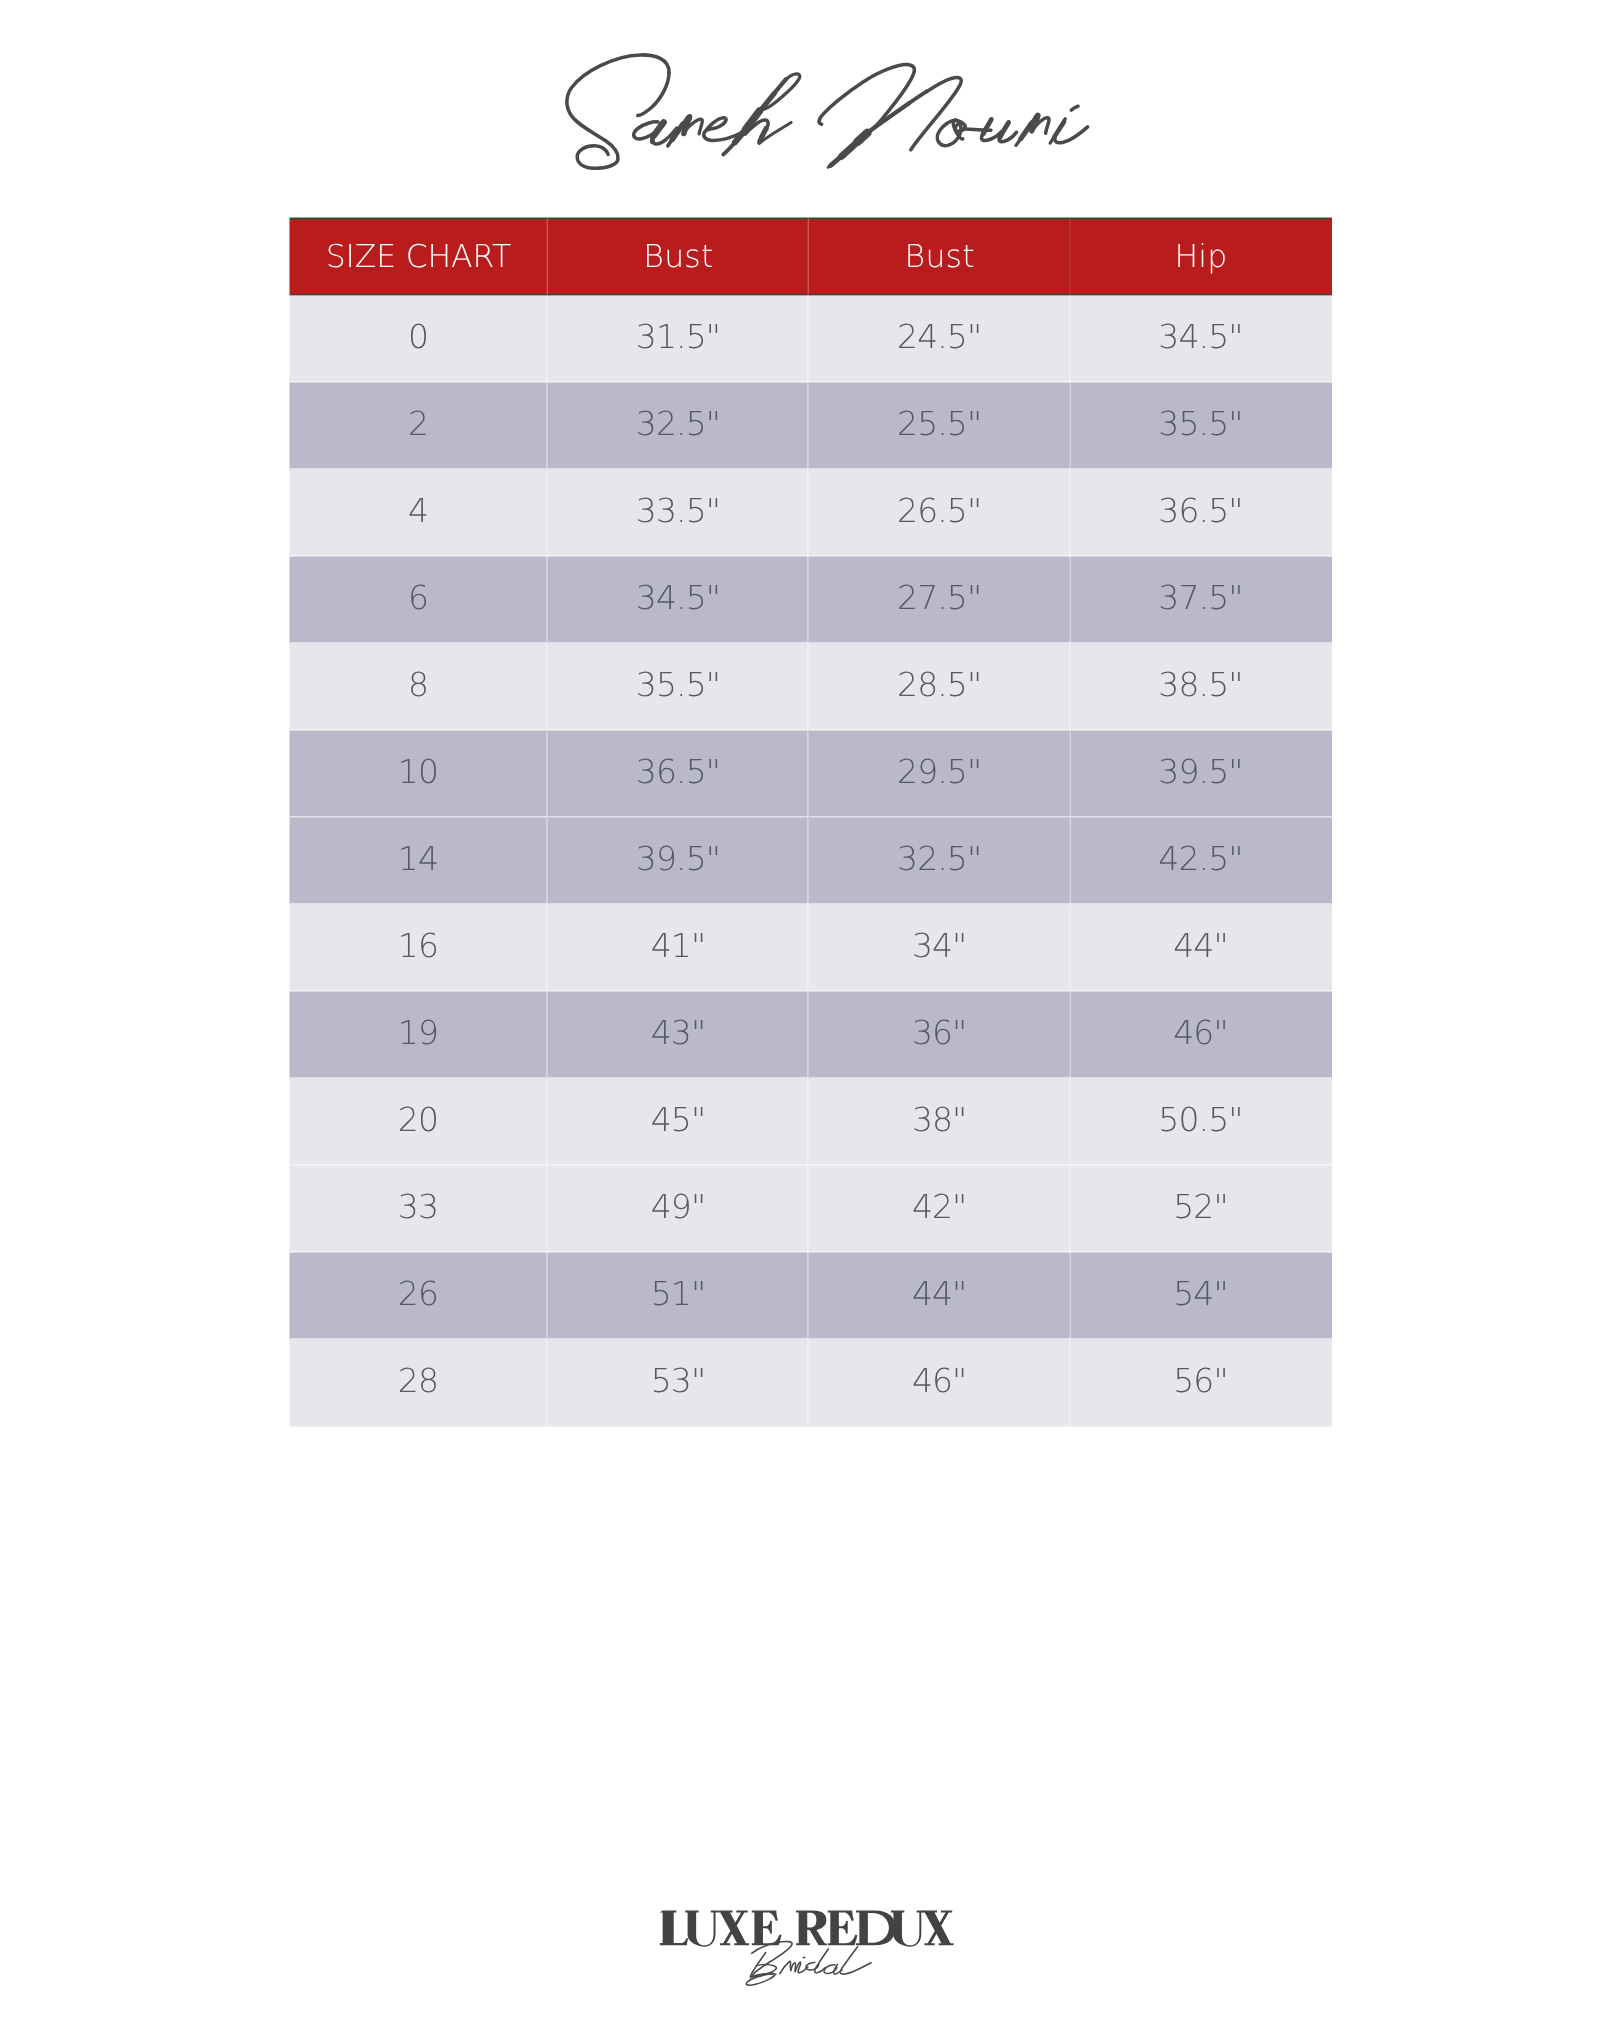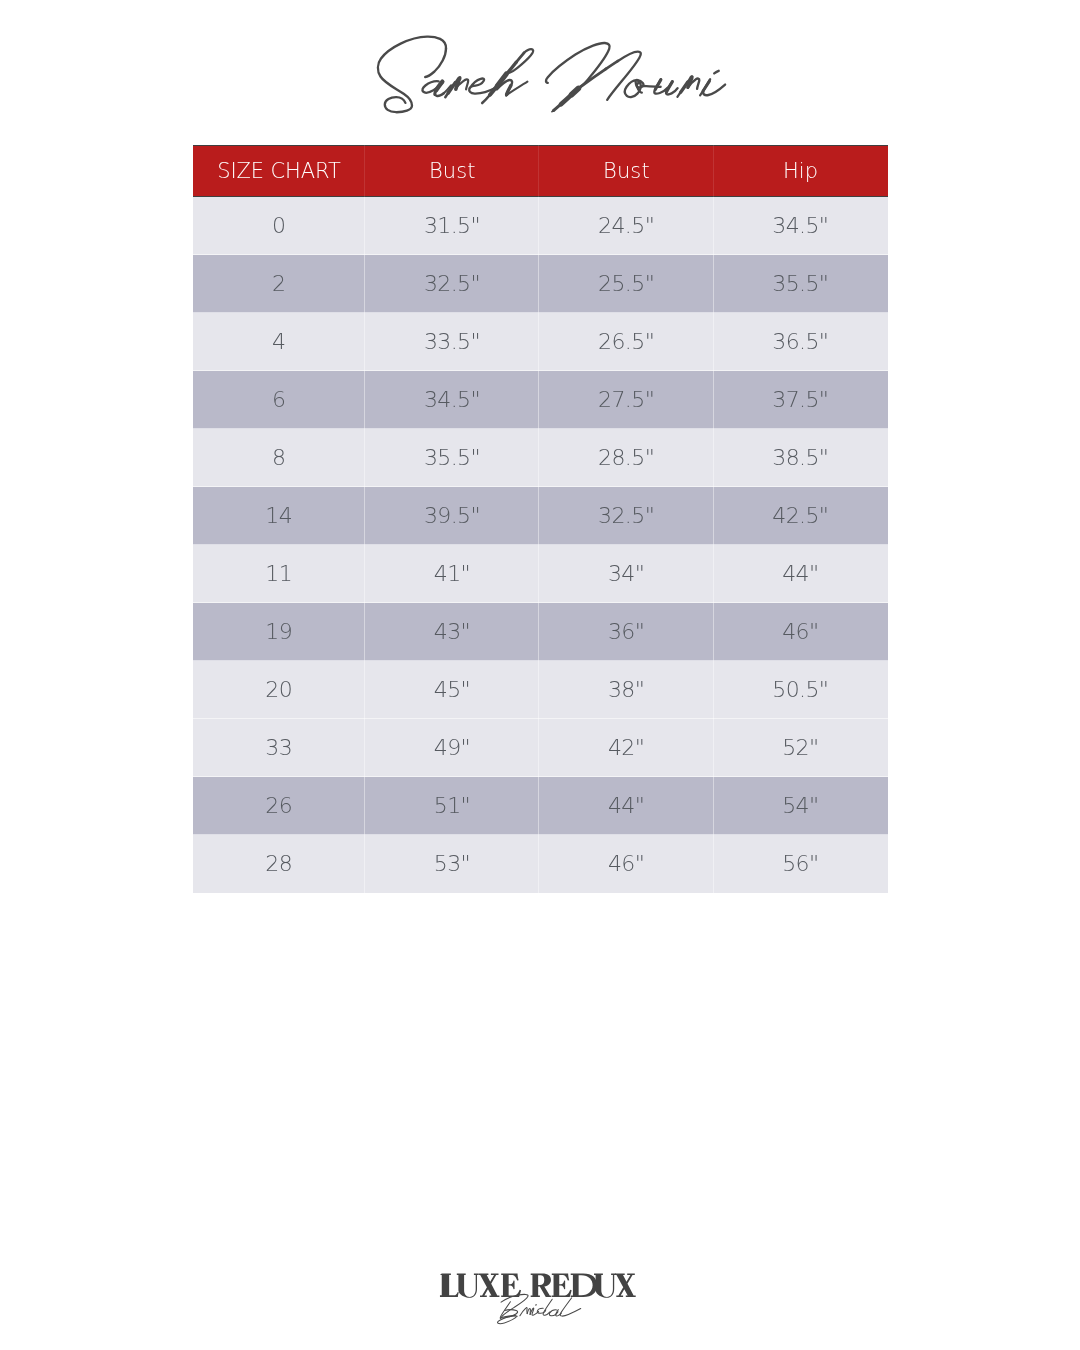--- a/index.html
+++ b/index.html
@@ -154,27 +154,33 @@
           <td>27.5"</td>
           <td>37.5"</td>
         </tr>
         <tr class="odd">
           <td>8</td>
           <td>35.5"</td>
           <td>28.5"</td>
           <td>38.5"</td>
         </tr>
         <tr class="even">
+          <td>10</td>
+          <td>36.5"</td>
+          <td>29.5"</td>
+          <td>39.5"</td>
+        </tr>
+        <tr class="even">
           <td>14</td>
           <td>39.5"</td>
           <td>32.5"</td>
           <td>42.5"</td>
         </tr>
         <tr class="odd">
-          <td>11</td>
+          <td>16</td>
           <td>41"</td>
           <td>34"</td>
           <td>44"</td>
         </tr>
         <tr class="even">
           <td>19</td>
           <td>43"</td>
           <td>36"</td>
           <td>46"</td>
         </tr>

